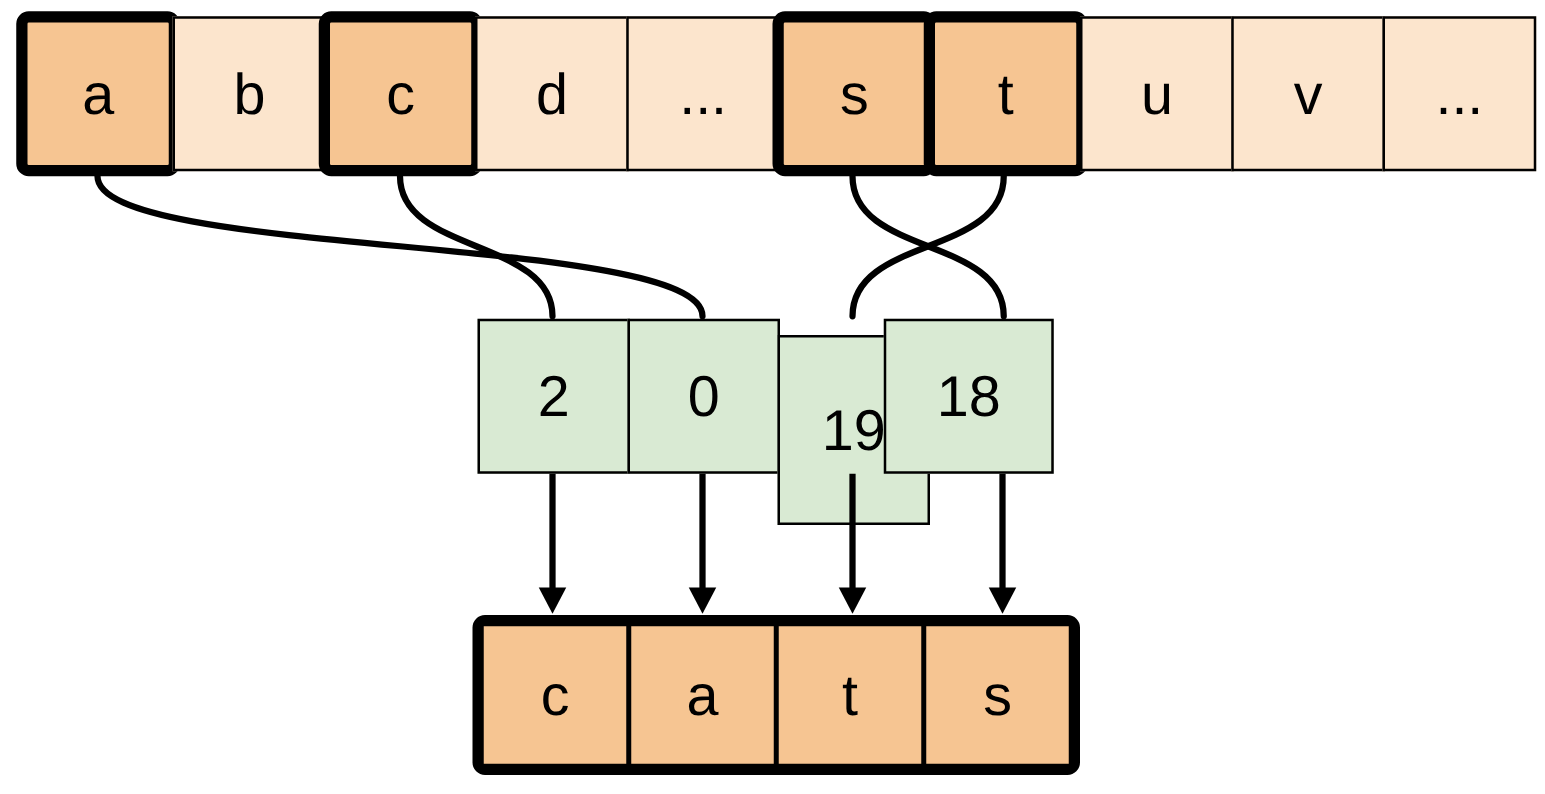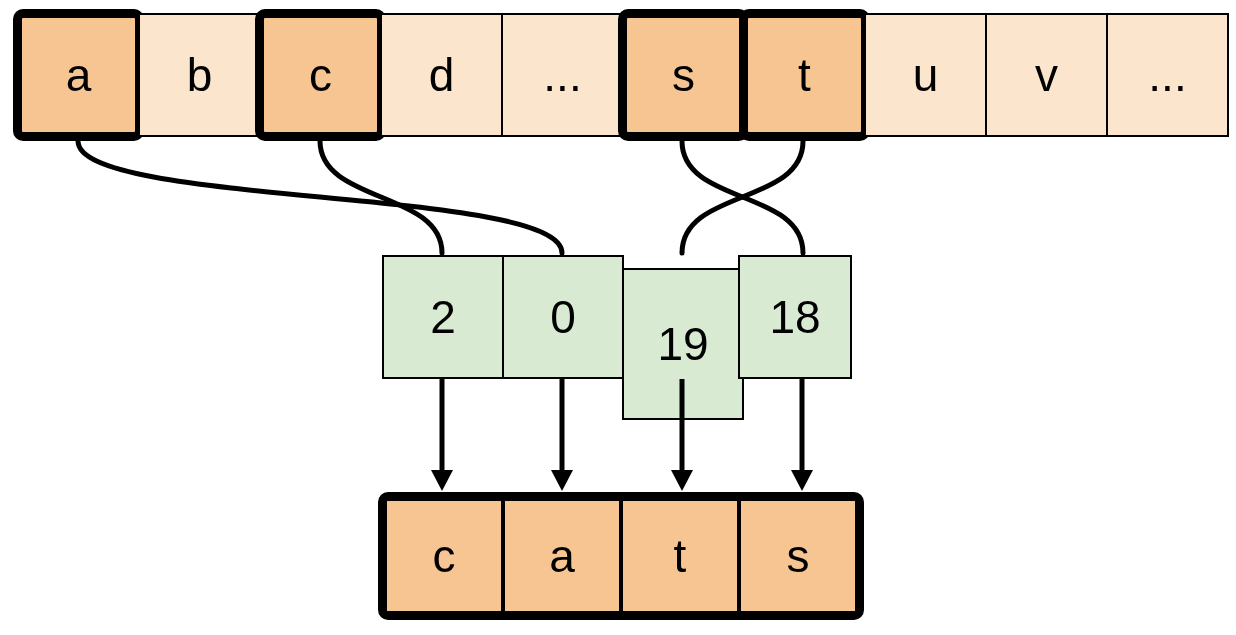--- a/index.html
+++ b/index.html
@@ -61,21 +61,21 @@
   <div class="cell" style="left:501px;top:13px;width:123px;height:124px">...</div>
   <div class="cell hl" style="left:618px;top:9px;width:131px;height:132px">s</div>
   <div class="cell hl" style="left:739px;top:9px;width:131px;height:132px">t</div>
   <div class="cell" style="left:864px;top:13px;width:123px;height:124px">u</div>
   <div class="cell" style="left:985px;top:13px;width:123px;height:124px">v</div>
   <div class="cell" style="left:1106px;top:13px;width:123px;height:124px">...</div>
 
   <div class="cell idx" style="left:382px;top:255px;width:122px;height:124px">2</div>
   <div class="cell idx" style="left:502px;top:255px;width:122px;height:124px">0</div>
   <div class="cell idx" style="left:622px;top:268px;width:122px;height:152px">19</div>
-  <div class="cell idx" style="left:738px;top:255px;width:114px;height:124px">18</div>
+  <div class="cell idx" style="left:707px;top:255px;width:136px;height:124px">18</div>
 
   <div class="outbox">
     <div class="outcell">c</div>
     <div class="outcell">a</div>
     <div class="outcell">t</div>
     <div class="outcell">s</div>
   </div>
 
   <svg class="overlay" viewBox="0 0 1236 635">
     <path d="M 78 141 C 78 207, 562 187, 562 253"></path>

